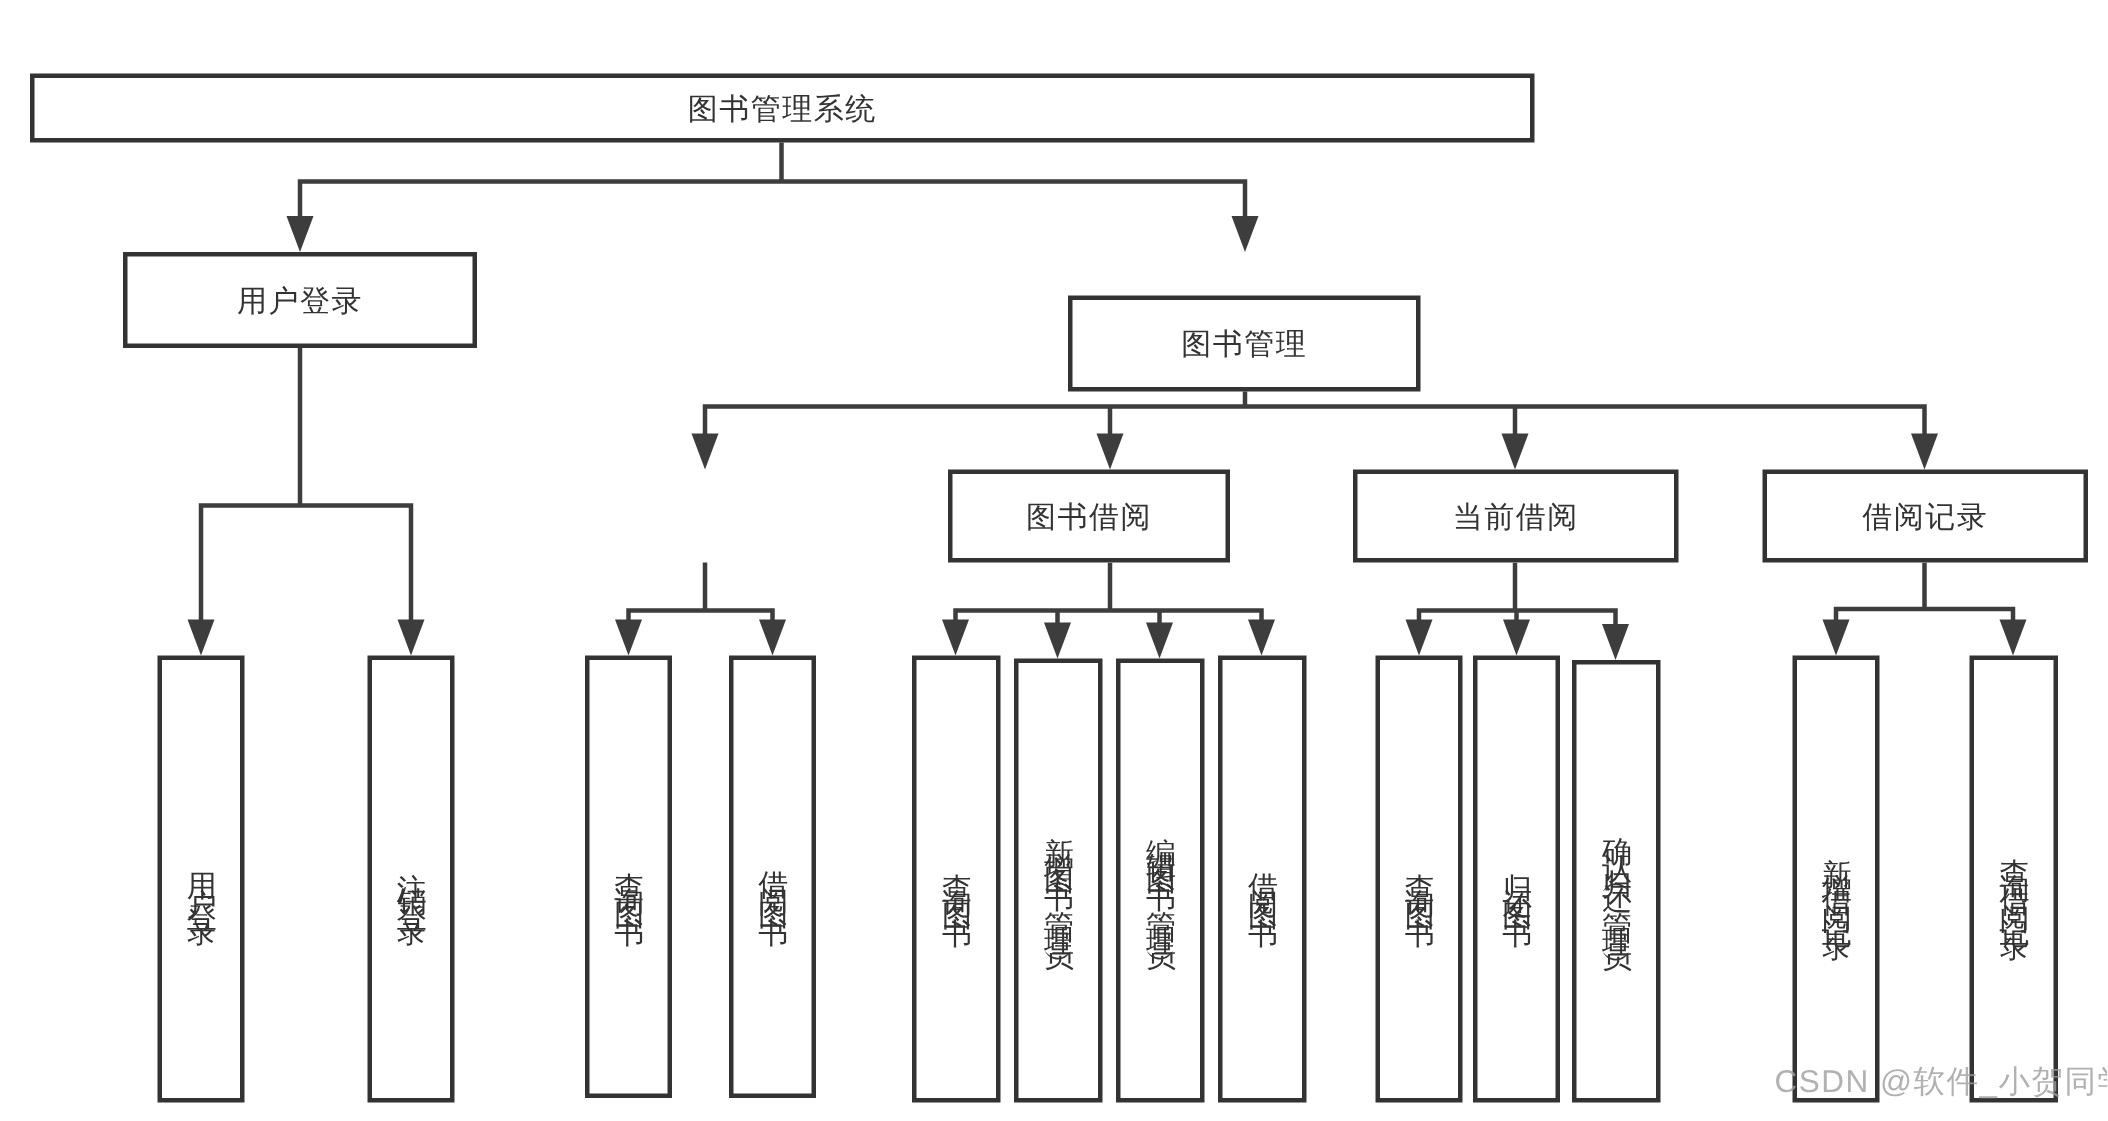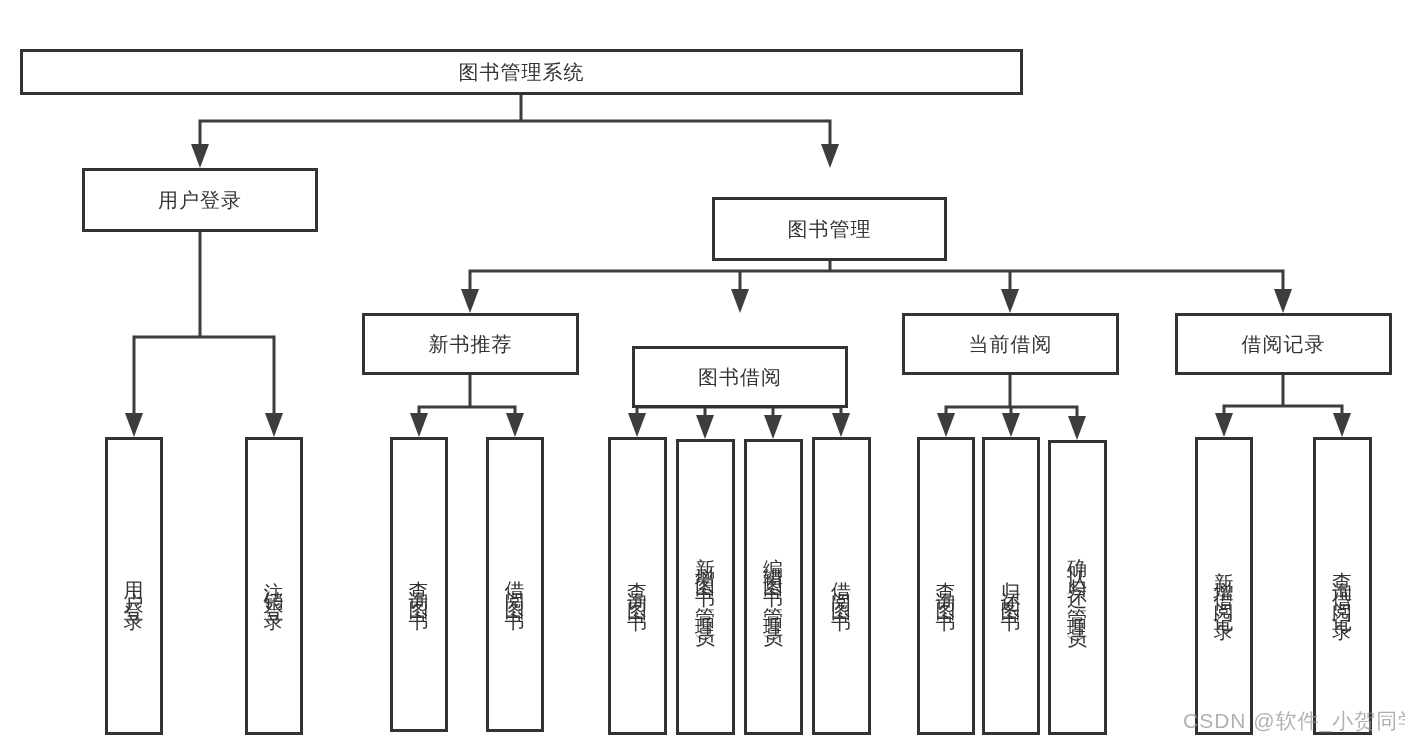--- a/index.html
+++ b/index.html
@@ -96,24 +96,21 @@
     <span class="hlabel">图书管理系统</span>
   </div>
 
   <div class="box" style="left:82px;top:168px;width:236px;height:64px;">
     <span class="hlabel">用户登录</span>
   </div>
   <div class="box" style="left:712px;top:168px;width:235px;height:64px;margin-top:29px;">
     <span class="hlabel">图书管理</span>
   </div>
 
-  <div class="box" style="left:362px;top:313px;width:217px;height:62px;">
-    <span class="hlabel">新书推荐</span>
-  </div>
-  <div class="box" style="left:632px;top:313px;width:216px;height:62px;margin-top:33px;">
+  <div class="box" style="left:632px;top:313px;width:188px;height:62px;">
     <span class="hlabel">图书借阅</span>
   </div>
   <div class="box" style="left:902px;top:313px;width:217px;height:62px;text-align:center;">
     <span class="hlabel">当前借阅</span>
   </div>
   <div class="box" style="left:1175px;top:313px;width:217px;height:62px;justify-content:center;">
     <span class="hlabel">借阅记录</span>
   </div>
 
   <div class="box vbox" style="left:105px;top:437px;width:58px;height:298px;">

